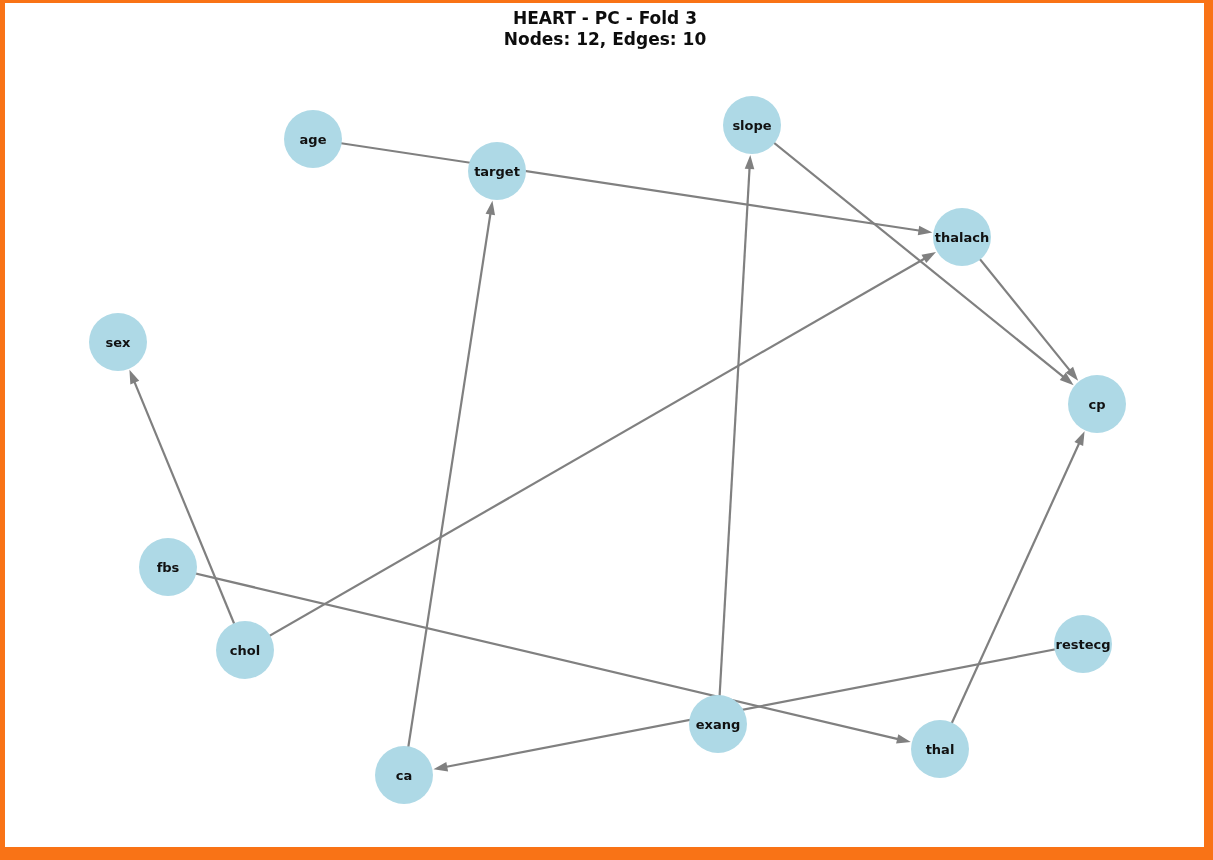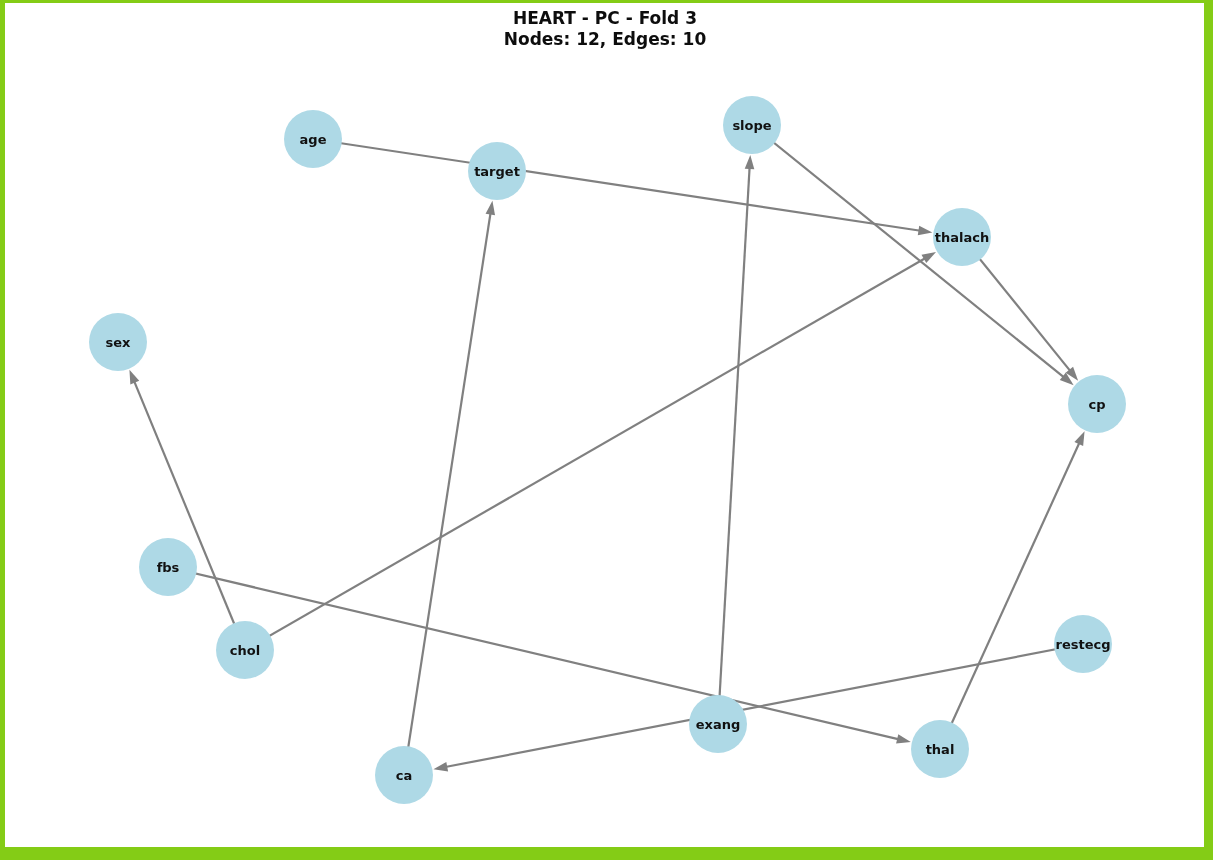--- a/index.html
+++ b/index.html
@@ -8,21 +8,21 @@
     background: #1a1a1a;
     width: 1213px;
     height: 860px;
     overflow: hidden;
     font-family: "DejaVu Sans", sans-serif;
   }
   #stage {
     position: relative;
     width: 1213px;
     height: 860px;
-    background: #84cc16;
+    background: #f97316;
   }
   svg { display: block; }
   .graph-title-text {
     font-family: "DejaVu Sans", sans-serif;
     font-weight: bold;
     fill: #0d0d0d;
   }
   .node-label {
     font-family: "DejaVu Sans", sans-serif;
     font-weight: bold;

